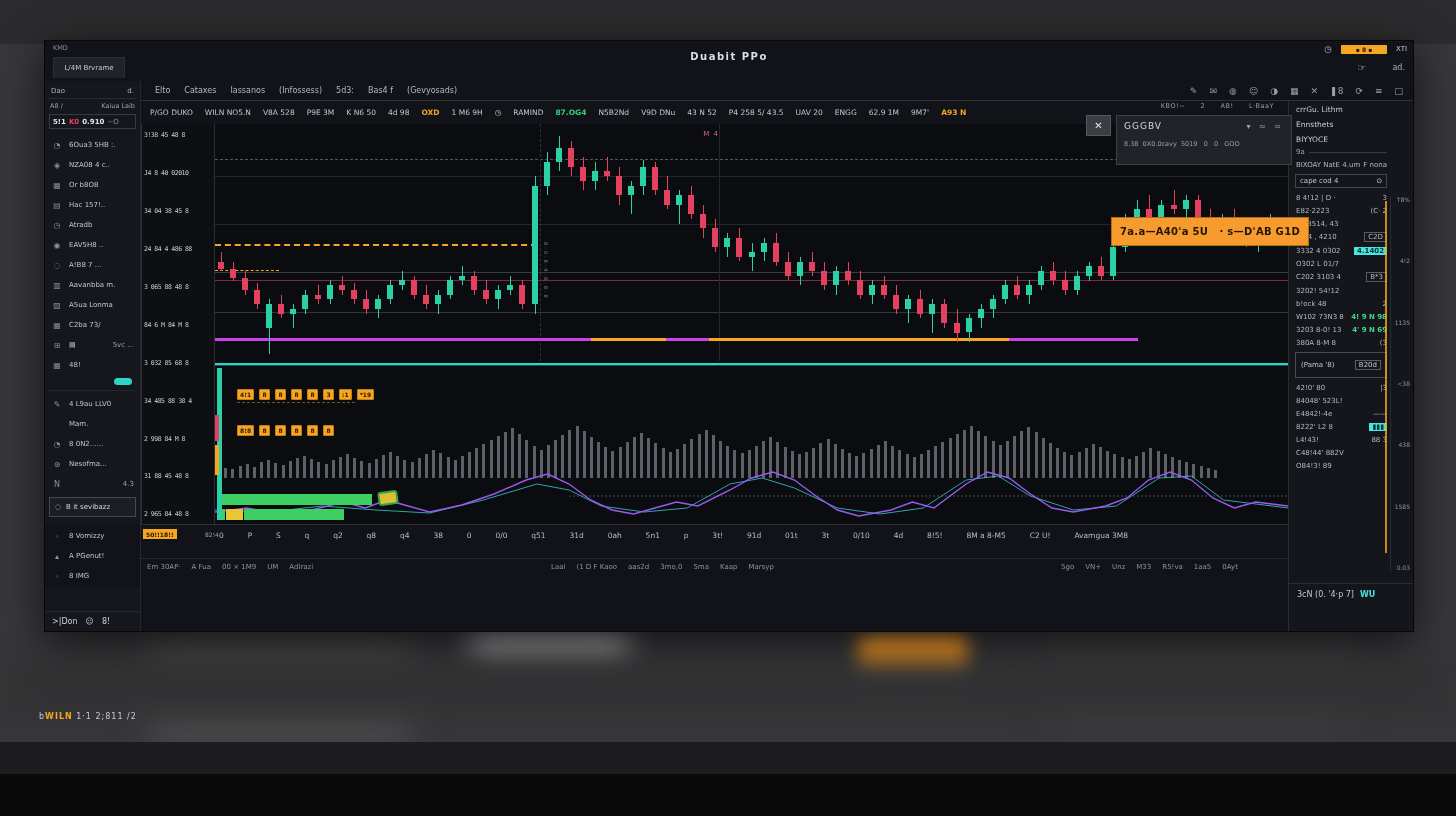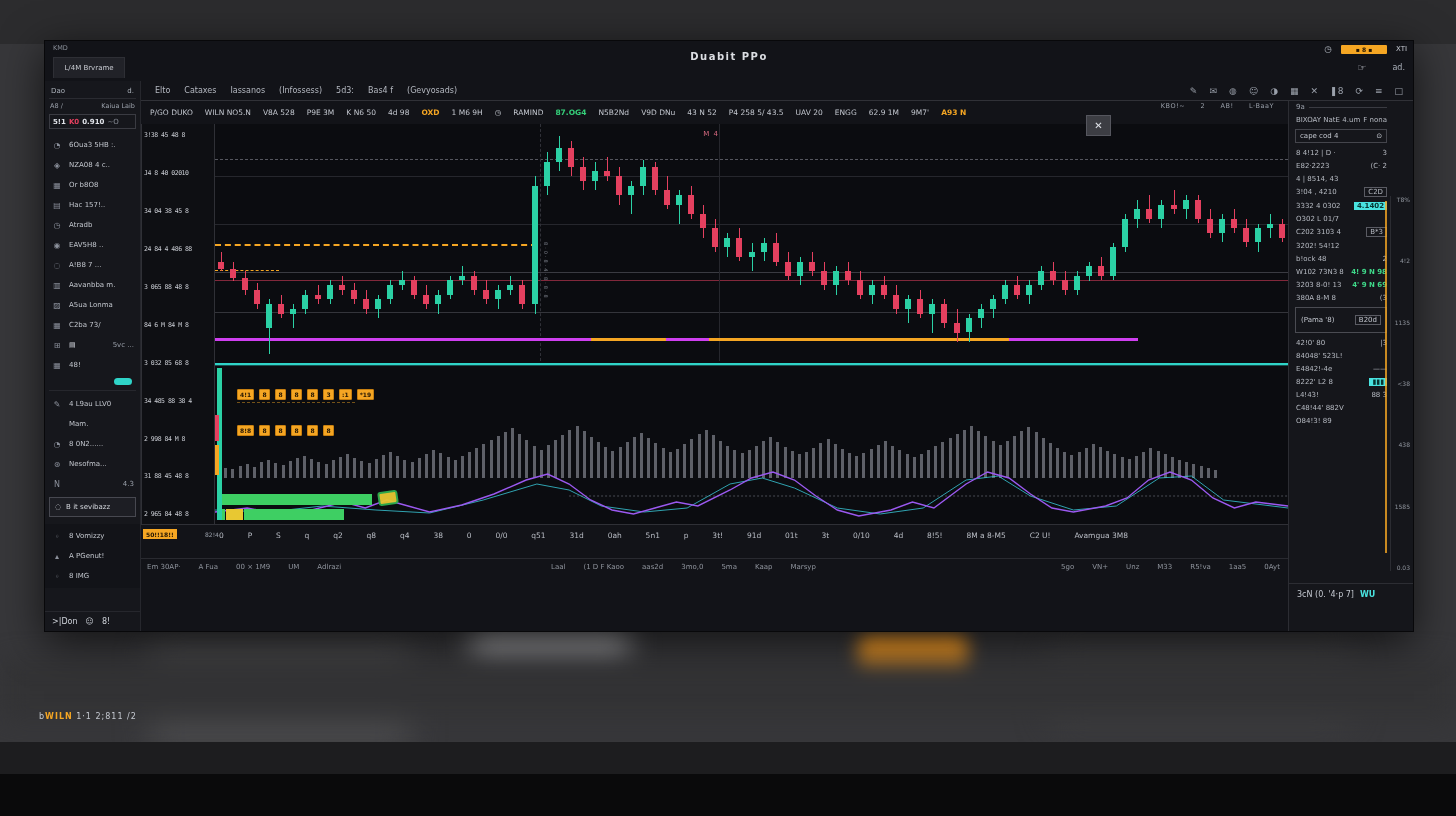--- a/index.html
+++ b/index.html
@@ -89,21 +89,21 @@
   .dd-top{display:flex;justify-content:space-between;align-items:center;font-size:9px;color:#d4d7dd;letter-spacing:1px}
   .dd-icons{color:#9aa0aa;font-size:8px;letter-spacing:3px}
   .dd-sub{margin-top:9px;font-size:6.5px;color:#9aa0aa;white-space:pre}
   
   .taxis{height:22px;flex:none;border-top:1px solid #2f3036;display:flex;align-items:center;font-size:7.5px;color:#b9bdc5}
   .taxis .gutter{width:74px;flex:none;position:relative;height:100%}
   .ptag{position:absolute;left:2px;top:4px;height:10px;background:#f5a623;color:#241603;font-size:6px;font-weight:bold;display:flex;align-items:center;padding:0 3px}
   .ptag-suffix{position:absolute;left:64px;top:6px;font-size:6px;color:#9aa0aa}
   .tlabels{flex:1;display:flex;justify-content:space-between;padding:0 160px 0 4px;white-space:nowrap}
   .sbar{height:16px;flex:none;margin-top:12px;border-top:1px solid #292a30;position:relative;font-size:7px;color:#8f949d}
-  .cluster{position:absolute;top:4px;display:flex;gap:18px;white-space:nowrap}
+  .cluster{position:absolute;top:4px;display:flex;gap:11px;white-space:nowrap}
   
   .rpanel{width:124px;flex:none;background:#15161b;position:relative;display:flex;flex-direction:column;font-size:7px;overflow:hidden}
   .rp-h{font-size:7.5px;color:#c8ccd4;padding:4px 26px 2px 7px;white-space:nowrap}
   .rp-row{display:flex;justify-content:space-between;align-items:center;padding:2px 26px 2px 7px;color:#b6bac2;min-height:13px;white-space:nowrap}
   .rp-dash{display:flex;align-items:center;gap:4px;padding:2px 26px 2px 7px;color:#9aa0aa}
   .rp-dash .ln{flex:1;border-top:1px solid #3a3b42}
   .rp-input{margin:3px 26px 3px 6px;border:1px solid #44454c;height:14px;display:flex;align-items:center;justify-content:space-between;padding:0 4px;color:#c3c7cf}
   .rp-box{margin:3px 26px 3px 6px;border:1px solid #4a4b52;padding:4px 5px;display:flex;justify-content:space-between;align-items:center;min-height:26px;color:#c3c7cf}
   .vgreen{color:#3fd98a;font-weight:bold}
   .vcyan{background:#49e3e0;color:#073431;padding:0 3px;font-weight:bold}
@@ -701,20 +701,31 @@
               <div class="gbar" style="left: 3px; top: 129px; width: 154px; height: 11px;"></div>
                   <div class="gbar" style="left: 29px; top: 144px; width: 100px; height: 11px;"></div>
                   <div class="ybar" style="left: 11px; top: 144px; width: 17px; height: 11px;"></div>
                   <div class="gbar" style="left: 2px; top: 144px; width: 8px; height: 11px;"></div>
                   <div class="accent" style="left: 2px; top: 3px; width: 5px; height: 152px; background: rgb(43, 209, 165);"></div>
                   <div class="accent" style="left: 0px; top: 50px; width: 4px; height: 26px; background: rgb(228, 64, 95);"></div>
                   <div class="accent" style="left: 0px; top: 80px; width: 4px; height: 30px; background: rgb(245, 166, 35);"></div>
                   <div class="marker" style="left: 163px; top: 126px;"></div>
                 </div>
               <div class="xhair">✕</div>
+              <div class="dropdown">
+                <div class="dd-top">
+                  <span>GGGBV</span>
+                  <span class="dd-icons">▾   ≈   ≈</span>
+                </div>
+                <div class="dd-sub">8.38  0X0.0cavy  5019   0   0   GOO</div>
+              </div>
+              <div class="callout">
+                <span>7a.a—A40'a 5U</span>
+                <span>· s—D'AB G1D</span>
+              </div>
             </div>
           </div>
 
           <div class="taxis">
             <div class="gutter">
               <span class="ptag">50!!18!!</span>
               <span class="ptag-suffix">82!4</span>
             </div>
             <div class="tlabels" id="tlabels">
                 <span class="tl">0</span>
@@ -768,20 +779,25 @@
                 <span>Unz</span>
                 <span>M33</span>
                 <span>R5!va</span>
                 <span>1aa5</span>
                 <span>0Ayt</span>
               </span>
           </div>
         </div>
 
         <aside class="rpanel">
+          <div id="rp-headers">
+              <div class="rp-h">crrGu. Lithm</div>
+              <div class="rp-h">Ennsthets</div>
+              <div class="rp-h">BIYYOCE</div>
+            </div>
           <div id="rp-rows">
               <div class="rp-dash">
                 <span>9a</span>
                 <span class="ln"></span>
               </div>
               <div class="rp-row">
                 <span>BIXOAY NatE 4.um</span>
                 <span>F nona</span>
               </div>
               <div class="rp-input">

